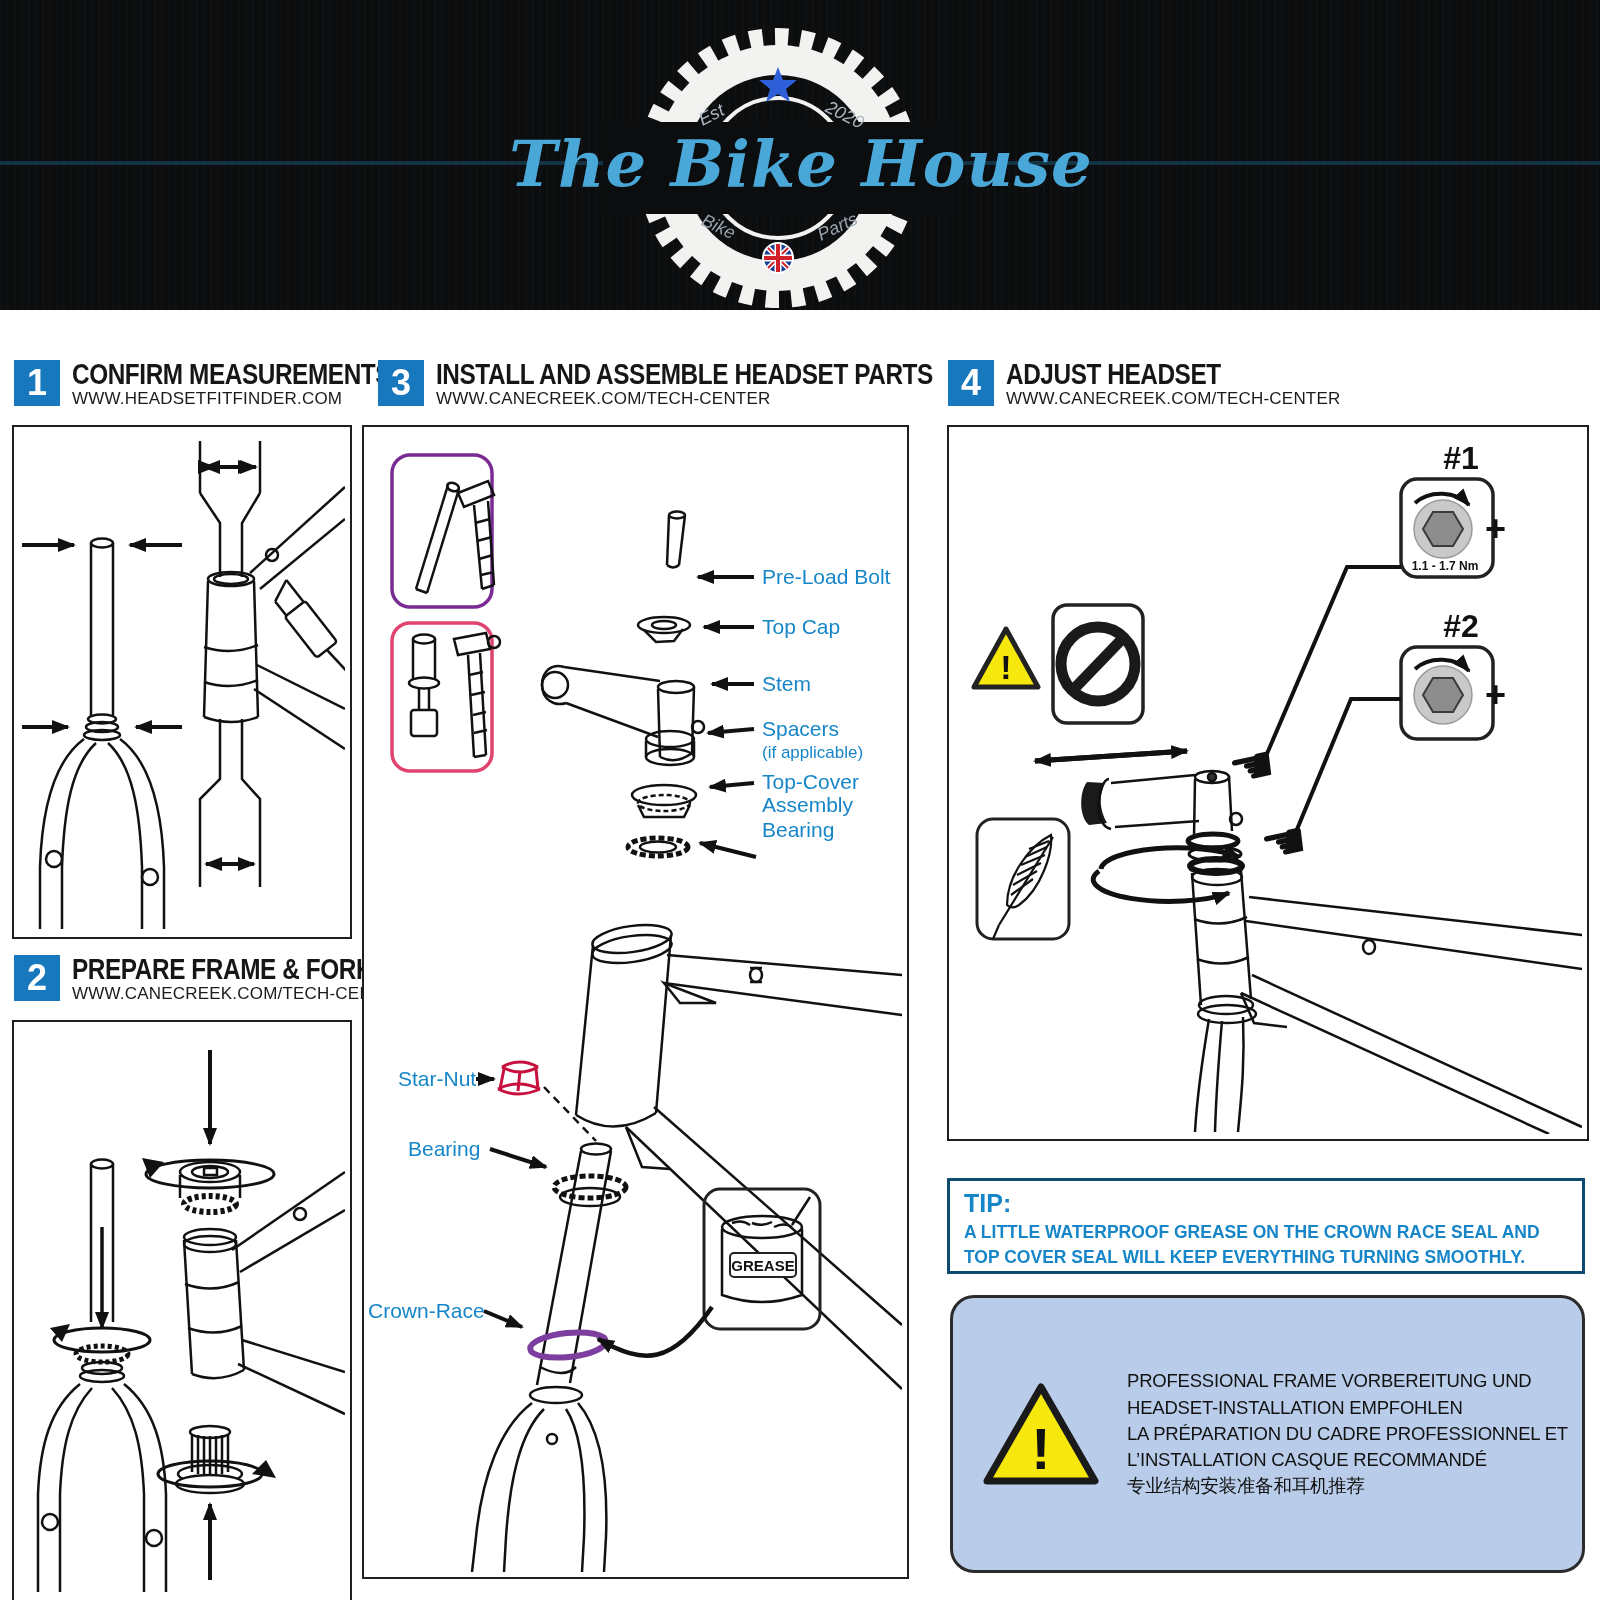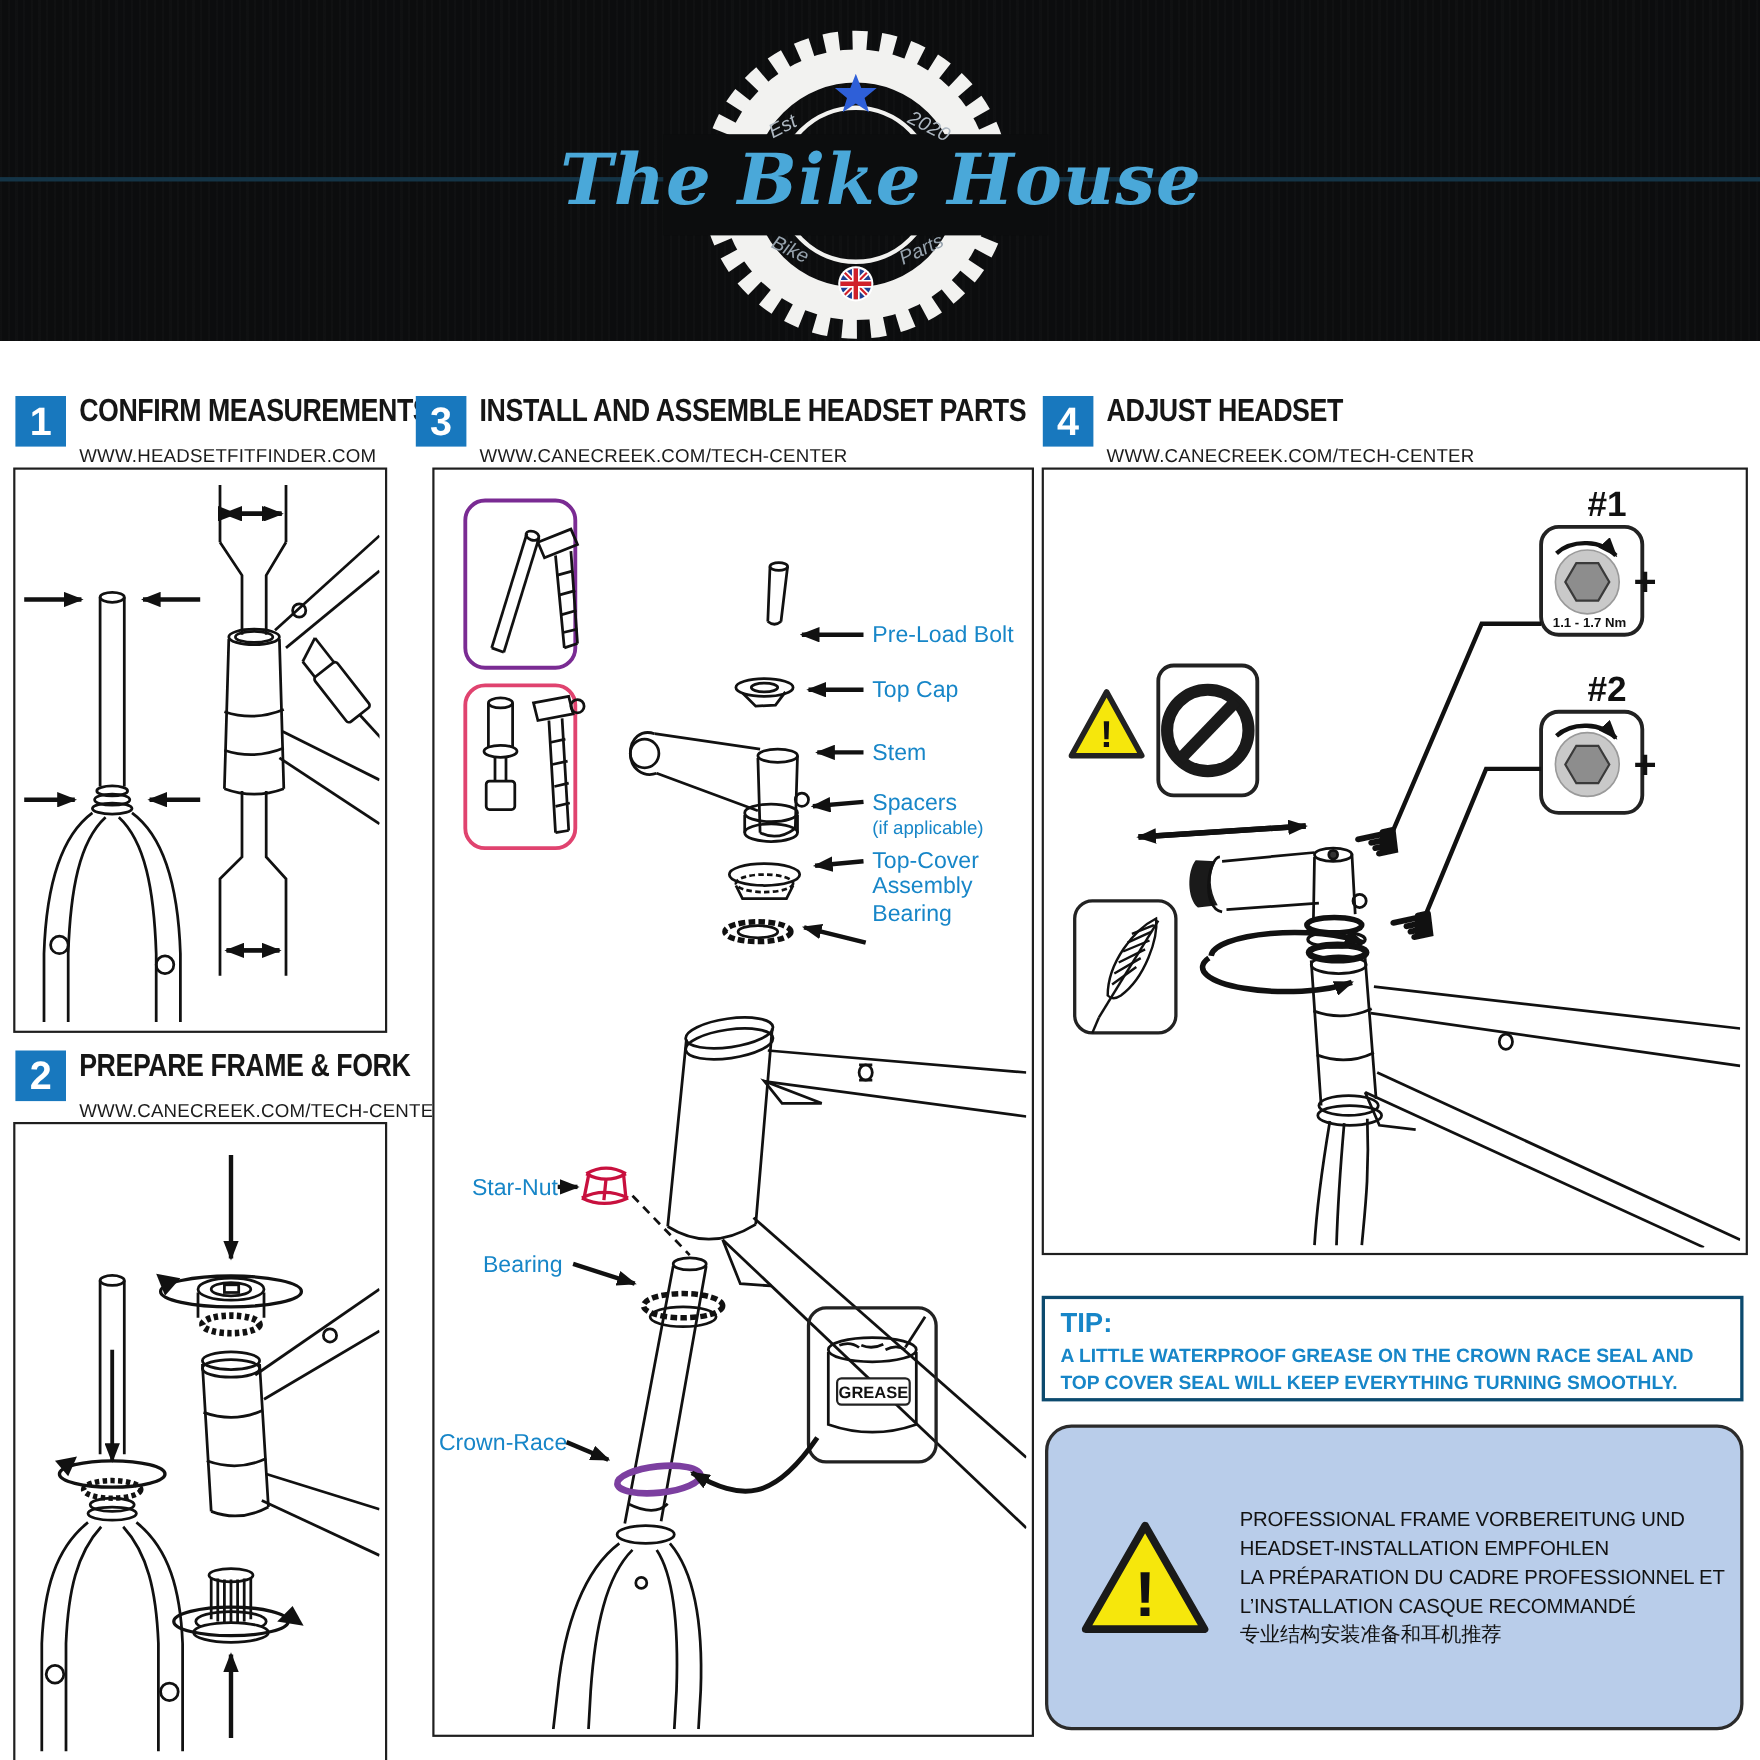--- a/index.html
+++ b/index.html
@@ -14,21 +14,21 @@
               font-family:"DejaVu Serif",serif;font-style:italic;font-weight:bold;
               font-size:64px;color:#4aa8d9;letter-spacing:1px;z-index:3;margin-left:46px;}
 
   
   .sec-head{position:absolute;display:flex;align-items:flex-start;}
   .sec-num{width:46px;height:46px;background:#1878be;color:#fff;display:flex;
            align-items:center;justify-content:center;font-size:36px;font-weight:bold;flex:0 0 auto;}
   .sec-txt{margin-left:12px;}
   .sec-title{font-size:29px;font-weight:bold;color:#161616;letter-spacing:-0.5px;
              transform:scaleX(0.84);transform-origin:left top;white-space:nowrap;line-height:1.0;}
-  .sec-url{font-size:17px;color:#1b1b1b;margin-top:16px;letter-spacing:0.2px;white-space:nowrap;}
+  .sec-url{font-size:17px;color:#1b1b1b;margin-top:0;letter-spacing:0.2px;white-space:nowrap;}
 
   
   .obox{position:absolute;border:2.5px solid #1f1f1f;background:#fff;}
 
   
   .tipbox{position:absolute;left:947px;top:1178px;width:638px;height:96px;
           border:3px solid #0c4a6e;box-sizing:border-box;padding:8px 14px;}
   .tip-title{color:#1786c8;font-size:25px;font-weight:bold;}
   .tip-text{color:#1786c8;font-size:17.5px;font-weight:bold;width:600px;line-height:1.45;margin-top:2px;}
 
@@ -216,21 +216,21 @@
       <path d="M66,362 C36,386 26,424 24,472 L24,570"></path>
       <path d="M78,366 C56,390 48,424 46,472 L46,570"></path>
       <path d="M110,362 C140,386 150,424 152,472 L152,570"></path>
       <path d="M98,366 C120,390 128,424 130,472 L130,570"></path>
       <circle cx="36" cy="500" r="8"></circle>
         <circle cx="140" cy="516" r="8"></circle>
     </g>
   </svg>
 </div>
 
-<div class="obox" style="left:393px;top:425px;width:543px;height:1150px;">
+<div class="obox" style="left:362px;top:425px;width:543px;height:1150px;">
   <svg width="538" height="1145" viewBox="0 0 538 1145">
     <defs>
         <marker id="ar3" markerUnits="userSpaceOnUse" markerWidth="18" markerHeight="14" refX="16" refY="7" orient="auto">
           <path d="M0,0 L18,7 L0,14 z" fill="#111"></path>
         </marker>
       </defs>
 
     <g>
       <rect x="28" y="28" width="100" height="152" rx="18" fill="none" stroke="#7a2b93" stroke-width="3.5"></rect>
       <g class="ln" stroke-width="2.5">

